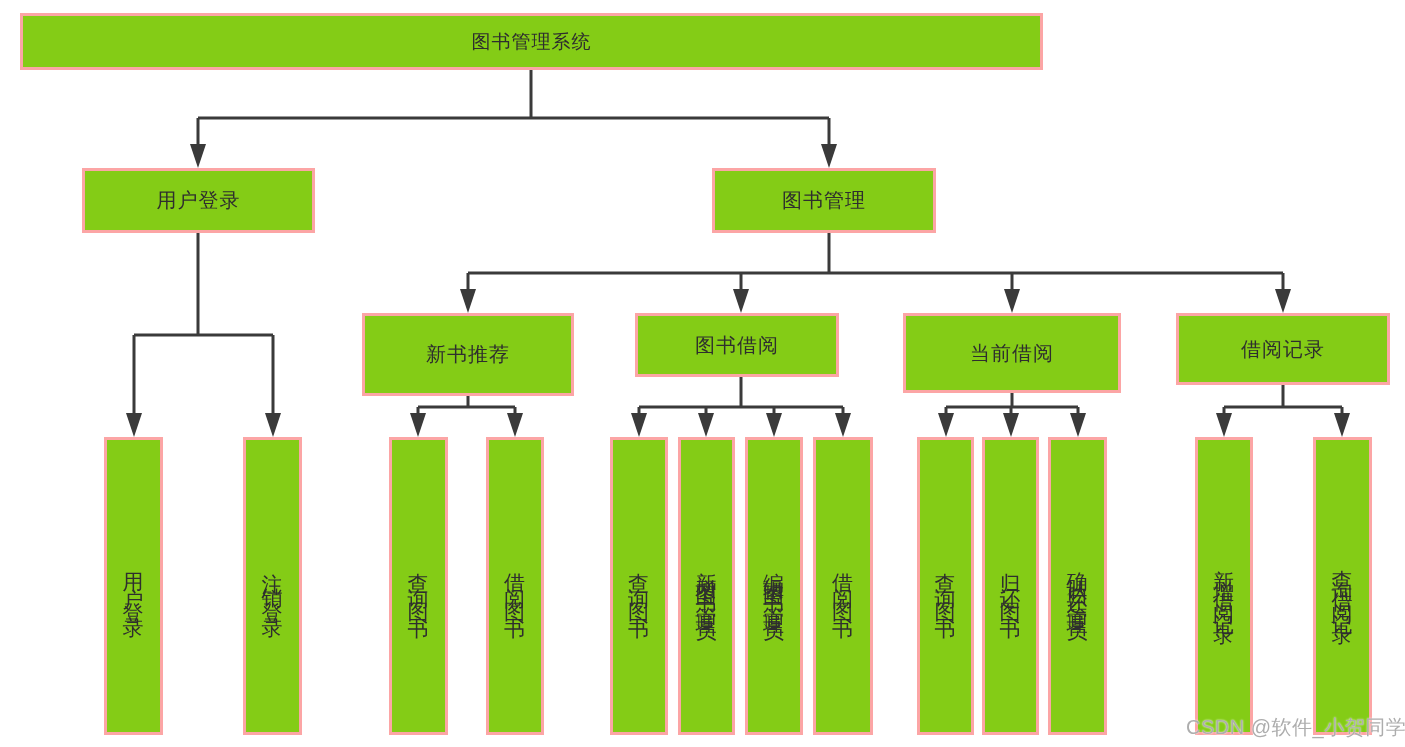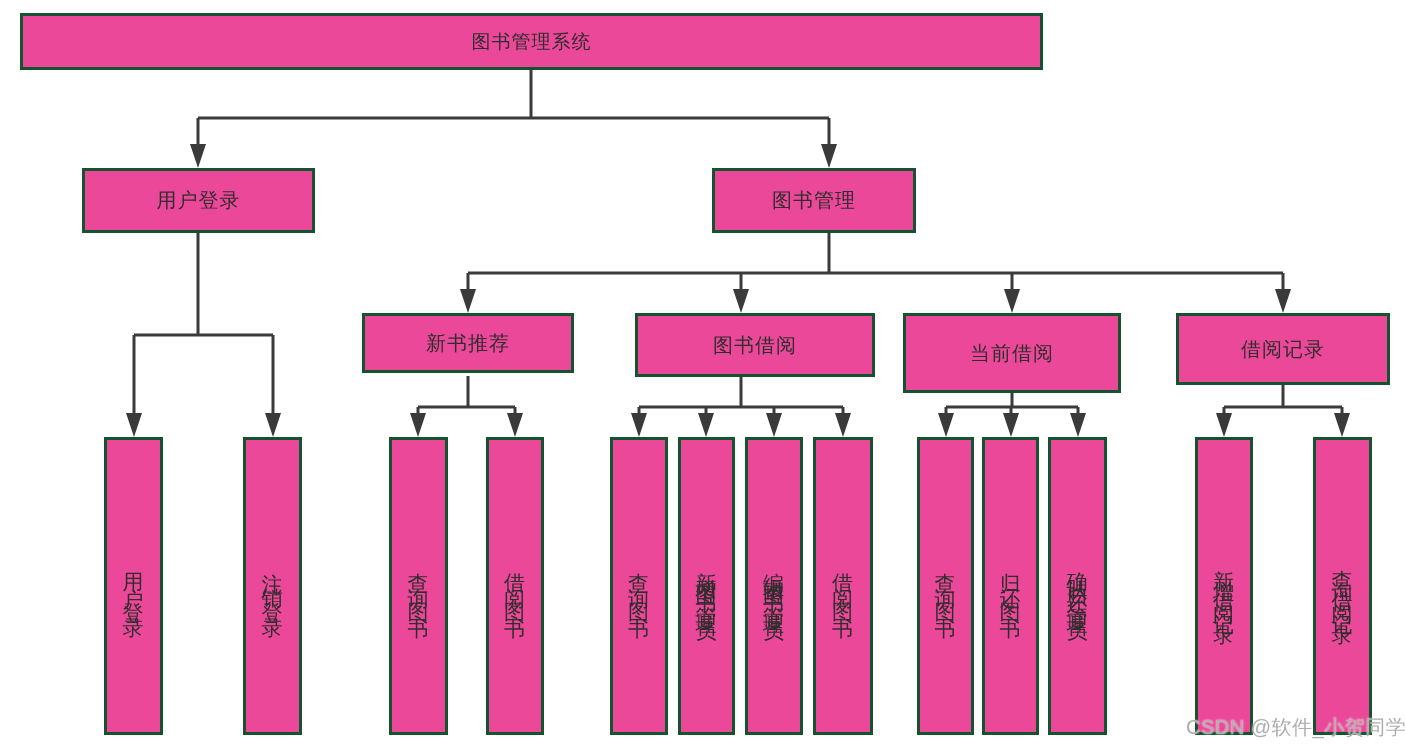--- a/index.html
+++ b/index.html
@@ -2,22 +2,22 @@
 <html><head>
 <meta charset="utf-8">
 <style>
   html,body{margin:0;padding:0;background:#ffffff;}
   body{font-family:"Liberation Sans","DejaVu Sans",sans-serif;}
   .canvas{
     position:relative;width:1405px;height:747px;background:#ffffff;overflow:hidden;
   }
   .connectors{position:absolute;left:0;top:0;z-index:1;}
   .node{
-    position:absolute;box-sizing:border-box;background:#ec4899;
-    border:3px solid #14532d;display:flex;align-items:center;justify-content:center;
+    position:absolute;box-sizing:border-box;background:#84cc16;
+    border:3px solid #fca5a5;display:flex;align-items:center;justify-content:center;
     z-index:2;color:#2e2e2e;
   }
   .node .lbl{letter-spacing:1px;white-space:nowrap;}
   .h-node{font-size:20px;}
   .root-node{font-size:19px;}
   .leaf{font-size:21px;}
   .leaf .lbl{
     writing-mode:vertical-rl;text-orientation:mixed;
     white-space:nowrap;letter-spacing:15px;line-height:1;
   }
@@ -74,28 +74,28 @@
              M1334 413 L1350 413 L1342 437 Z"></path>
   </svg>
 
   <div class="node root-node" style="left:20px;top:13px;width:1023px;height:57px;">
     <span class="lbl">图书管理系统</span>
   </div>
 
   <div class="node h-node" style="left:82px;top:168px;width:233px;height:65px;">
     <span class="lbl">用户登录</span>
   </div>
-  <div class="node h-node" style="left:712px;top:168px;width:204px;height:65px;">
+  <div class="node h-node" style="left:712px;top:168px;width:224px;height:65px;">
     <span class="lbl">图书管理</span>
   </div>
 
-  <div class="node h-node" style="left:362px;top:313px;width:212px;height:60px;font-family:Liberation Serif, serif;">
+  <div class="node h-node" style="left:362px;top:313px;width:212px;height:83px;font-family:Liberation Serif, serif;">
     <span class="lbl">新书推荐</span>
   </div>
-  <div class="node h-node" style="left:635px;top:313px;width:240px;height:64px;">
+  <div class="node h-node" style="left:635px;top:313px;width:204px;height:64px;">
     <span class="lbl">图书借阅</span>
   </div>
   <div class="node h-node" style="left:903px;top:313px;width:218px;height:80px;">
     <span class="lbl">当前借阅</span>
   </div>
   <div class="node h-node" style="left:1176px;top:313px;width:214px;height:72px;">
     <span class="lbl">借阅记录</span>
   </div>
 
   <div class="node leaf" style="left:104px;top:437px;width:59px;height:298px;">

